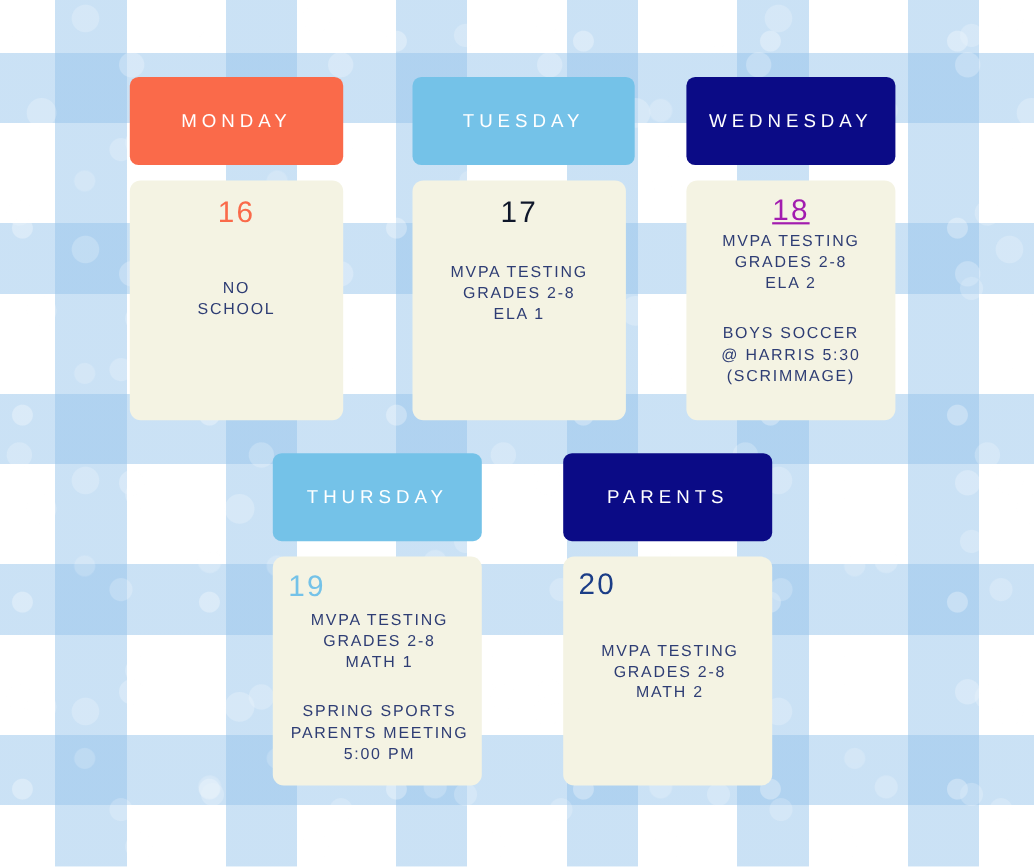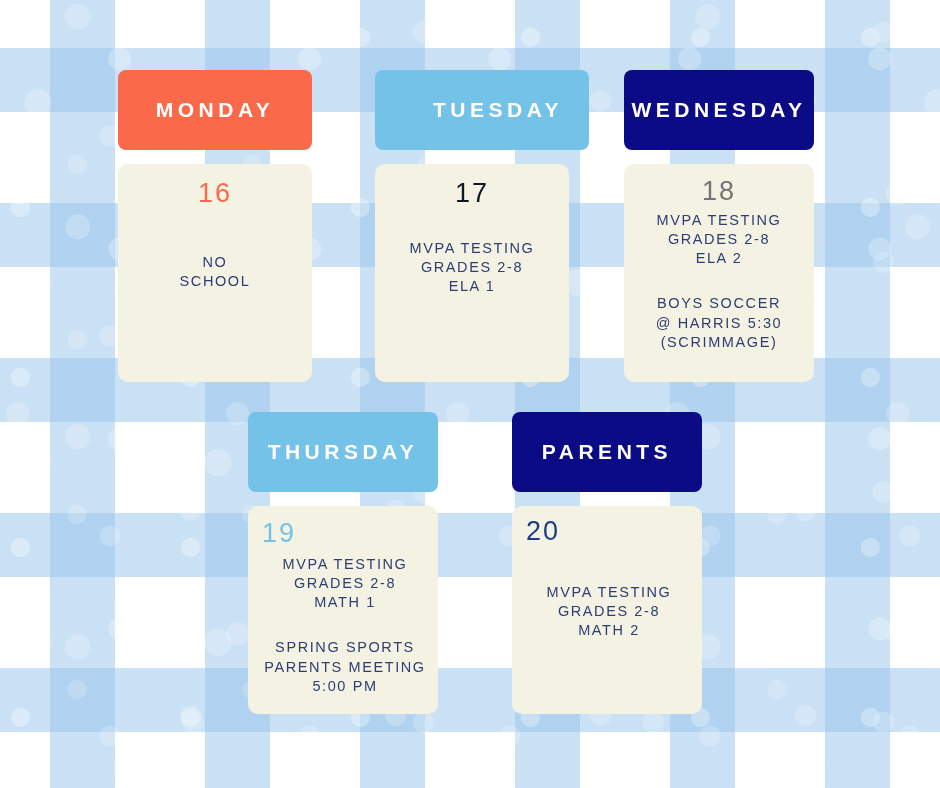--- a/index.html
+++ b/index.html
@@ -74,23 +74,23 @@
     position: absolute;
   }
 
   .day-header {
     height: 80px;
     border-radius: 8px;
     display: flex;
     align-items: center;
     justify-content: center;
     color: #ffffff;
-    font-size: 21px;
+    font-size: 17px;
     letter-spacing: 4.5px;
-    font-weight: 700;
+    font-weight: 400;
   }
 
   .day-card {
     margin-top: 14px;
     background: #f4f3e3;
     border-radius: 10px;
     box-sizing: border-box;
     position: relative;
   }
 
@@ -115,30 +115,30 @@
 
   
   #day-monday { left: 118px; top: 70px; width: 194px; }
   #day-monday .day-header { background: #fa6a4a; width: 194px; }
   #day-monday .day-card { width: 194px; height: 218px; padding: 16px 18px 0 18px; }
   #day-monday .date-number { color: #fa6a4a; }
   #day-monday .events { margin-top: 46px; }
 
   
   #day-tuesday { left: 375px; top: 70px; width: 194px; }
-  #day-tuesday .day-header { background: #74c2e8; width: 182px; padding-left: 32px; }
+  #day-tuesday .day-header { background: #74c2e8; width: 202px; }
   #day-tuesday .day-card { width: 194px; height: 218px; padding: 16px 14px 0 14px; }
   #day-tuesday .date-number { color: #0f172a; }
   #day-tuesday .events { margin-top: 32px; }
 
   
   #day-wednesday { left: 624px; top: 70px; width: 190px; }
   #day-wednesday .day-header { background: #0b0b86; width: 190px; }
   #day-wednesday .day-card { width: 190px; height: 218px; padding: 14px 10px 0 10px; }
-  #day-wednesday .date-number { color: #737373; }
+  #day-wednesday .date-number { color: #a21caf; text-decoration: underline; }
   #day-wednesday .events { margin-top: 6px; }
 
   
   #day-thursday { left: 248px; top: 412px; width: 190px; }
   #day-thursday .day-header { background: #74c2e8; width: 190px; }
   #day-thursday .day-card { width: 190px; height: 208px; padding: 14px 10px 0 14px; }
   #day-thursday .date-number { color: #74c2e8; }
   #day-thursday .events { margin-top: 8px; }
 
   

